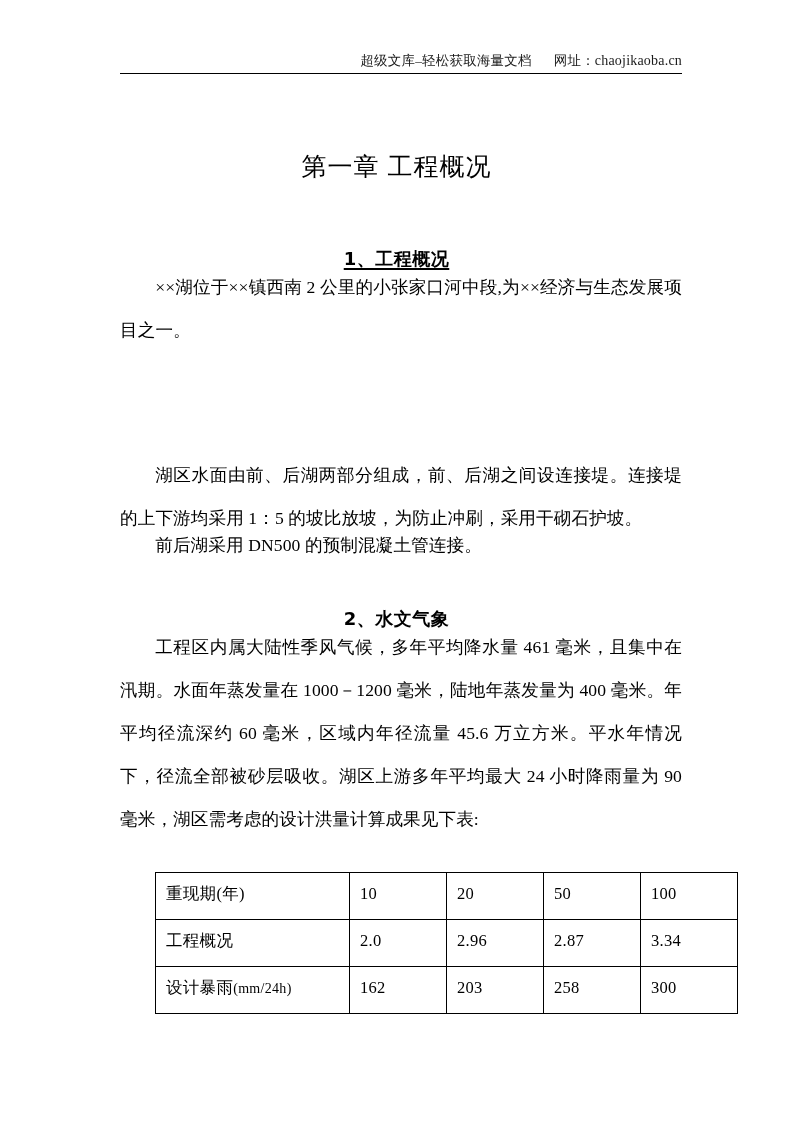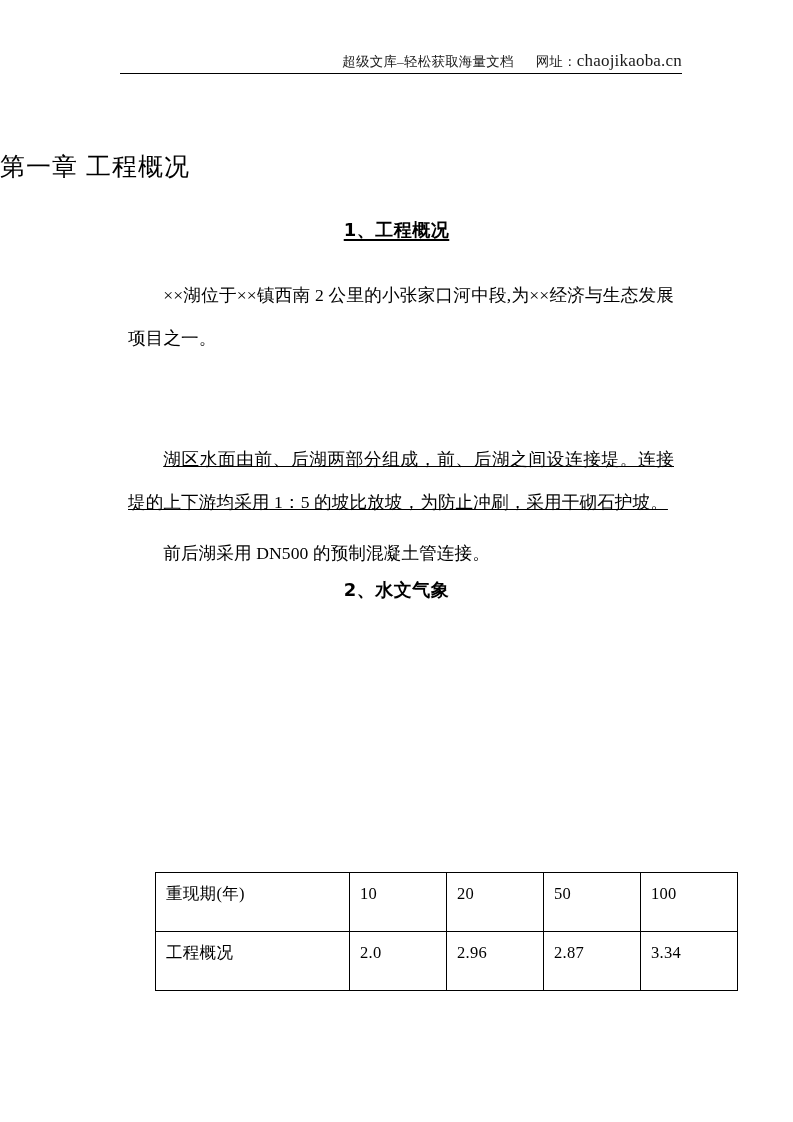--- a/index.html
+++ b/index.html
@@ -40,54 +40,56 @@
   }
   .header .gap {
     display: inline-block;
     width: 22px;
   }
   .header .urllabel {
     font-family: "Liberation Serif", "DejaVu Serif", serif;
   }
   .header .urlval {
     font-family: "Liberation Serif", "DejaVu Serif", serif;
-    font-size: 17px;
+    font-size: 14px;
   }
   .header-rule {
     position: absolute;
     left: 120px;
     top: 73px;
     width: 562px;
     height: 0;
     border-top: 1.6px solid #000000;
   }
 
   
   .chapter-title {
     position: absolute;
     left: 0;
     top: 148px;
     width: 793px;
+    text-align: center;
     font-size: 25px;
     line-height: 36px;
     letter-spacing: 1px;
     font-weight: 400;
     font-family: "Liberation Sans", "DejaVu Sans", sans-serif;
   }
 
   
   .section-heading {
     position: absolute;
     width: 793px;
     text-align: center;
     font-size: 18px;
     line-height: 28px;
     font-weight: bold;
     letter-spacing: 0.5px;
     font-family: "DejaVu Sans", "Liberation Sans", sans-serif;
+    margin-top: 29px;
   }
   .section-heading.h1 { top: 216px; }
   .section-heading.h2 { top: 576px; }
   .section-heading .ul {
     text-decoration: underline;
     text-underline-offset: 3px;
     text-decoration-thickness: 1.5px;
   }
 
   
@@ -95,42 +97,42 @@
     position: absolute;
     left: 120px;
     width: 562px;
     font-size: 17.6px;
     line-height: 43px;
     text-align: justify;
     text-justify: inter-ideograph;
     letter-spacing: 0.1px;
   }
   .body-block p {
-    margin: 8px;
+    margin: 0;
     text-indent: 2em;
   }
   .blk-a { top: 266px; }
   .blk-b { top: 352px; }
-  .blk-c { top: 430px; text-decoration: underline; }
+  .blk-c { top: 454px; }
   .blk-d { top: 524px; }
   .blk-e { top: 626px; }
 
   
   .data-table {
     position: absolute;
     left: 155px;
     top: 872px;
     width: 527px;
     border-collapse: collapse;
     table-layout: fixed;
   }
   .data-table td {
     border: 1.2px solid #000000;
     height: 42px;
-    padding: 0 0 16px 10px;
+    padding: 0 0 4px 10px;
     font-size: 16.5px;
     vertical-align: middle;
     font-family: "Liberation Serif", "DejaVu Serif", serif;
     letter-spacing: 0.3px;
   }
   .data-table td.label {
     width: 183px;
   }
   .data-table td.val {
     width: 86px;
@@ -161,33 +163,43 @@
   <div class="body-block blk-c">
     <p>湖区水面由前、后湖两部分组成，前、后湖之间设连接堤。连接堤的上下游均采用 1：5 的坡比放坡，为防止冲刷，采用干砌石护坡。</p>
   </div>
 
   <div class="body-block blk-d">
     <p>前后湖采用 DN500 的预制混凝土管连接。</p>
   </div>
 
   <div class="section-heading h2"><span>2、水文气象</span></div>
 
+  <div class="body-block blk-e">
+    <p>工程区内属大陆性季风气候，多年平均降水量 461 毫米，且集中在汛期。水面年蒸发量在 1000－1200 毫米，陆地年蒸发量为 400 毫米。年平均径流深约 60 毫米，区域内年径流量 45.6 万立方米。平水年情况下，径流全部被砂层吸收。湖区上游多年平均最大 24 小时降雨量为 90 毫米，湖区需考虑的设计洪量计算成果见下表:</p>
+  </div>
 
   <table class="data-table">
     <tbody>
       <tr>
         <td class="label">重现期(年)</td>
         <td class="val">10</td>
         <td class="val">20</td>
         <td class="val">50</td>
         <td class="val">100</td>
       </tr>
       <tr>
         <td class="label">工程概况</td>
         <td class="val">2.0</td>
         <td class="val">2.96</td>
         <td class="val">2.87</td>
         <td class="val">3.34</td>
       </tr>
+      <tr>
+        <td class="label"><span>设计暴雨</span><span class="sub">(mm/24h)</span></td>
+        <td class="val">162</td>
+        <td class="val">203</td>
+        <td class="val">258</td>
+        <td class="val">300</td>
+      </tr>
     </tbody>
   </table>
 
 </div>
 
 </body></html>

